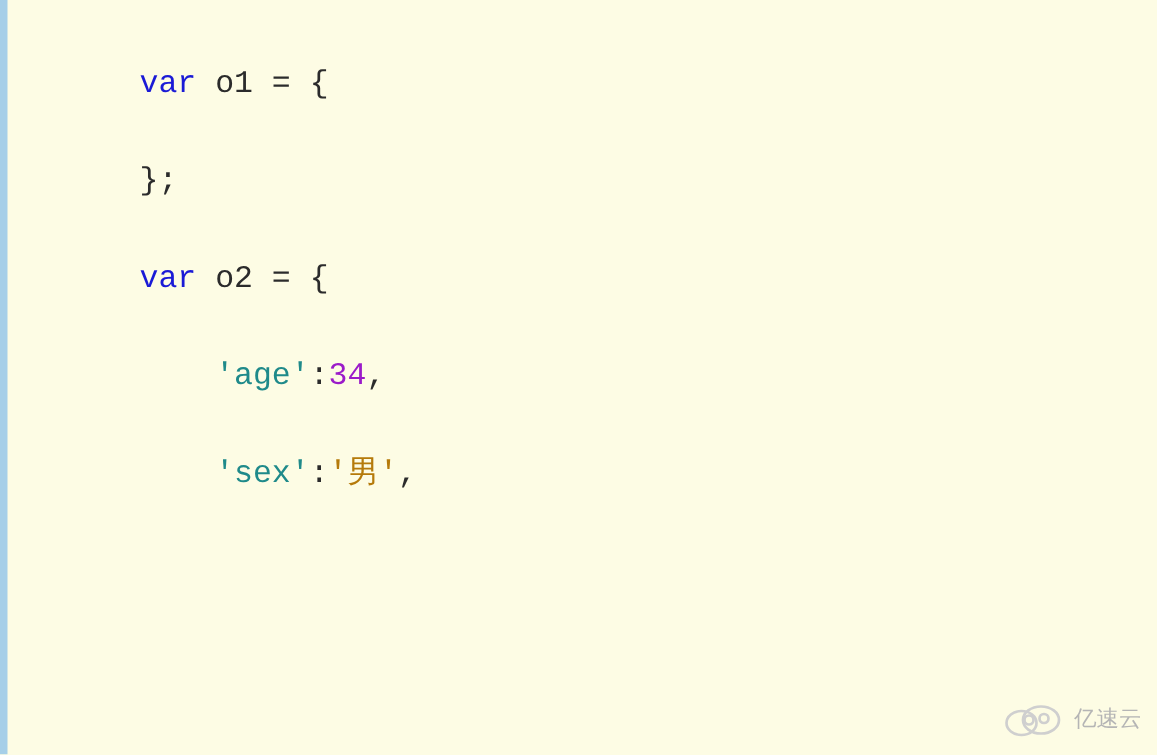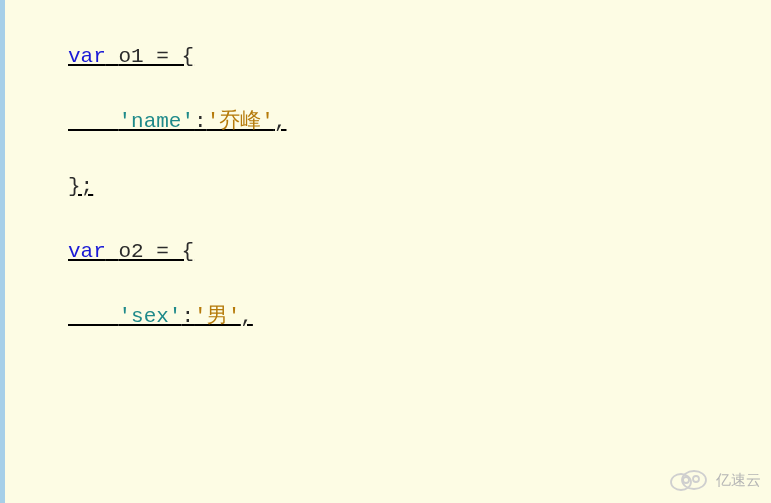--- a/index.html
+++ b/index.html
@@ -15,21 +15,21 @@
     position: relative;
     box-sizing: border-box;
   }
   .code-area {
     padding: 8px 0 0 0;
     border-left: 5px solid #a6cfe8;
     box-sizing: border-box;
     height: 503px;
     white-space: pre;
   }
-  .line { padding-left: 63px; text-decoration: underline; }
+  .line { padding-left: 88px; }
   .kw { color: #1a1ad6; }         
   .id { color: #2b2b2b; }         
   .punct { color: #2b2b2b; }
   .key { color: #1f8a8a; }        
   .str { color: #b57a0a; }        
   .num { color: #9b1bc9; }
 
   .watermark {
     position: absolute;
     right: 10px;
@@ -42,23 +42,23 @@
     font-size: 15px;
     justify-content: flex-end;
   }
   .watermark svg { display: block; }
 </style>
 </head>
 <body>
 
 <div class="code-area">
 <div class="line"><span class="kw">var</span><span class="id"> </span><span class="id">o1 = {</span></div>
-<div class="line">    <span class="key">'name'</span><span class="punct">:</span><span class="str">'乔峰'</span><span class="punct">,</span></div>
 <div class="line"><span class="punct">};</span></div>
 <div class="line"><span class="kw">var</span><span class="id"> </span><span class="id">o2 = {</span></div>
+<div class="line">    <span class="key">'age'</span><span class="punct">:</span><span class="num">34</span><span class="punct">,</span></div>
 <div class="line">    <span class="key">'sex'</span><span class="punct">:</span><span class="str">'男'</span><span class="punct">,</span></div>
 
 
 
 
 
 
 
 </div>
 

